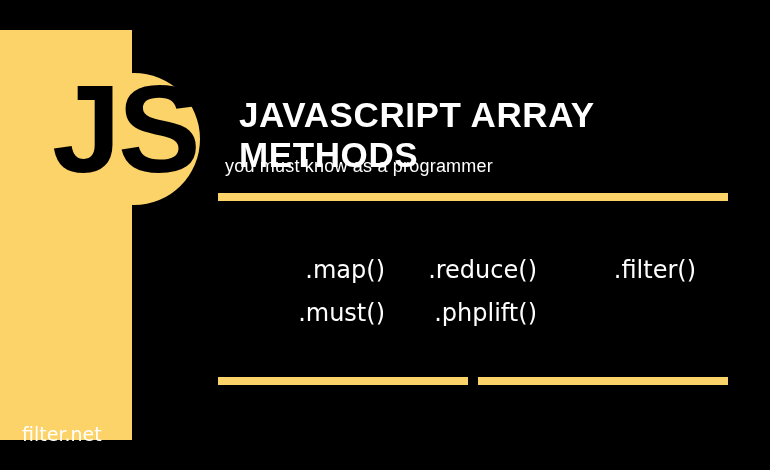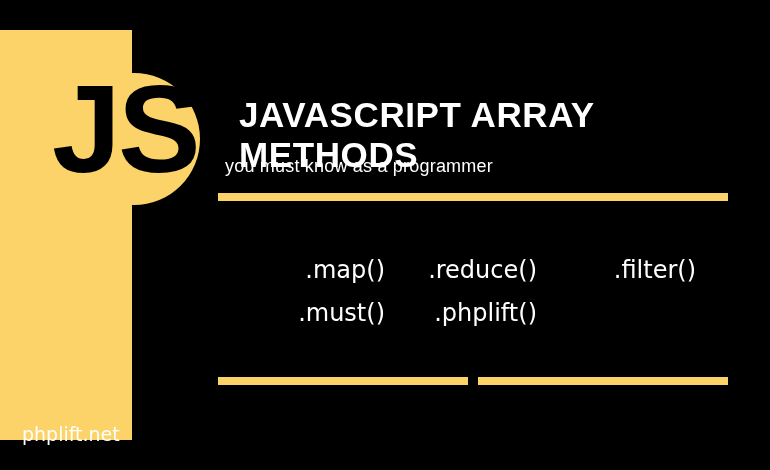--- a/index.html
+++ b/index.html
@@ -133,21 +133,21 @@
   }
 </style>
 </head>
 <body>
 
 <div id="poster">
 
   <div class="brand-rect"></div>
   <div class="brand-circle"></div>
   <div class="brand-letters">JS</div>
-  <div class="brand-site">phplift.net</div>
+  <div class="brand-site">filter.net</div>
 
   <h1 class="title">JAVASCRIPT ARRAY METHODS</h1>
   <div class="subtitle">you must know as a programmer</div>
 
   <div class="rule rule-top"></div>
 
   <div class="methods">
     <div class="method">.map()</div>
     <div class="method">.reduce()</div>
     <div class="method">.filter()</div>

